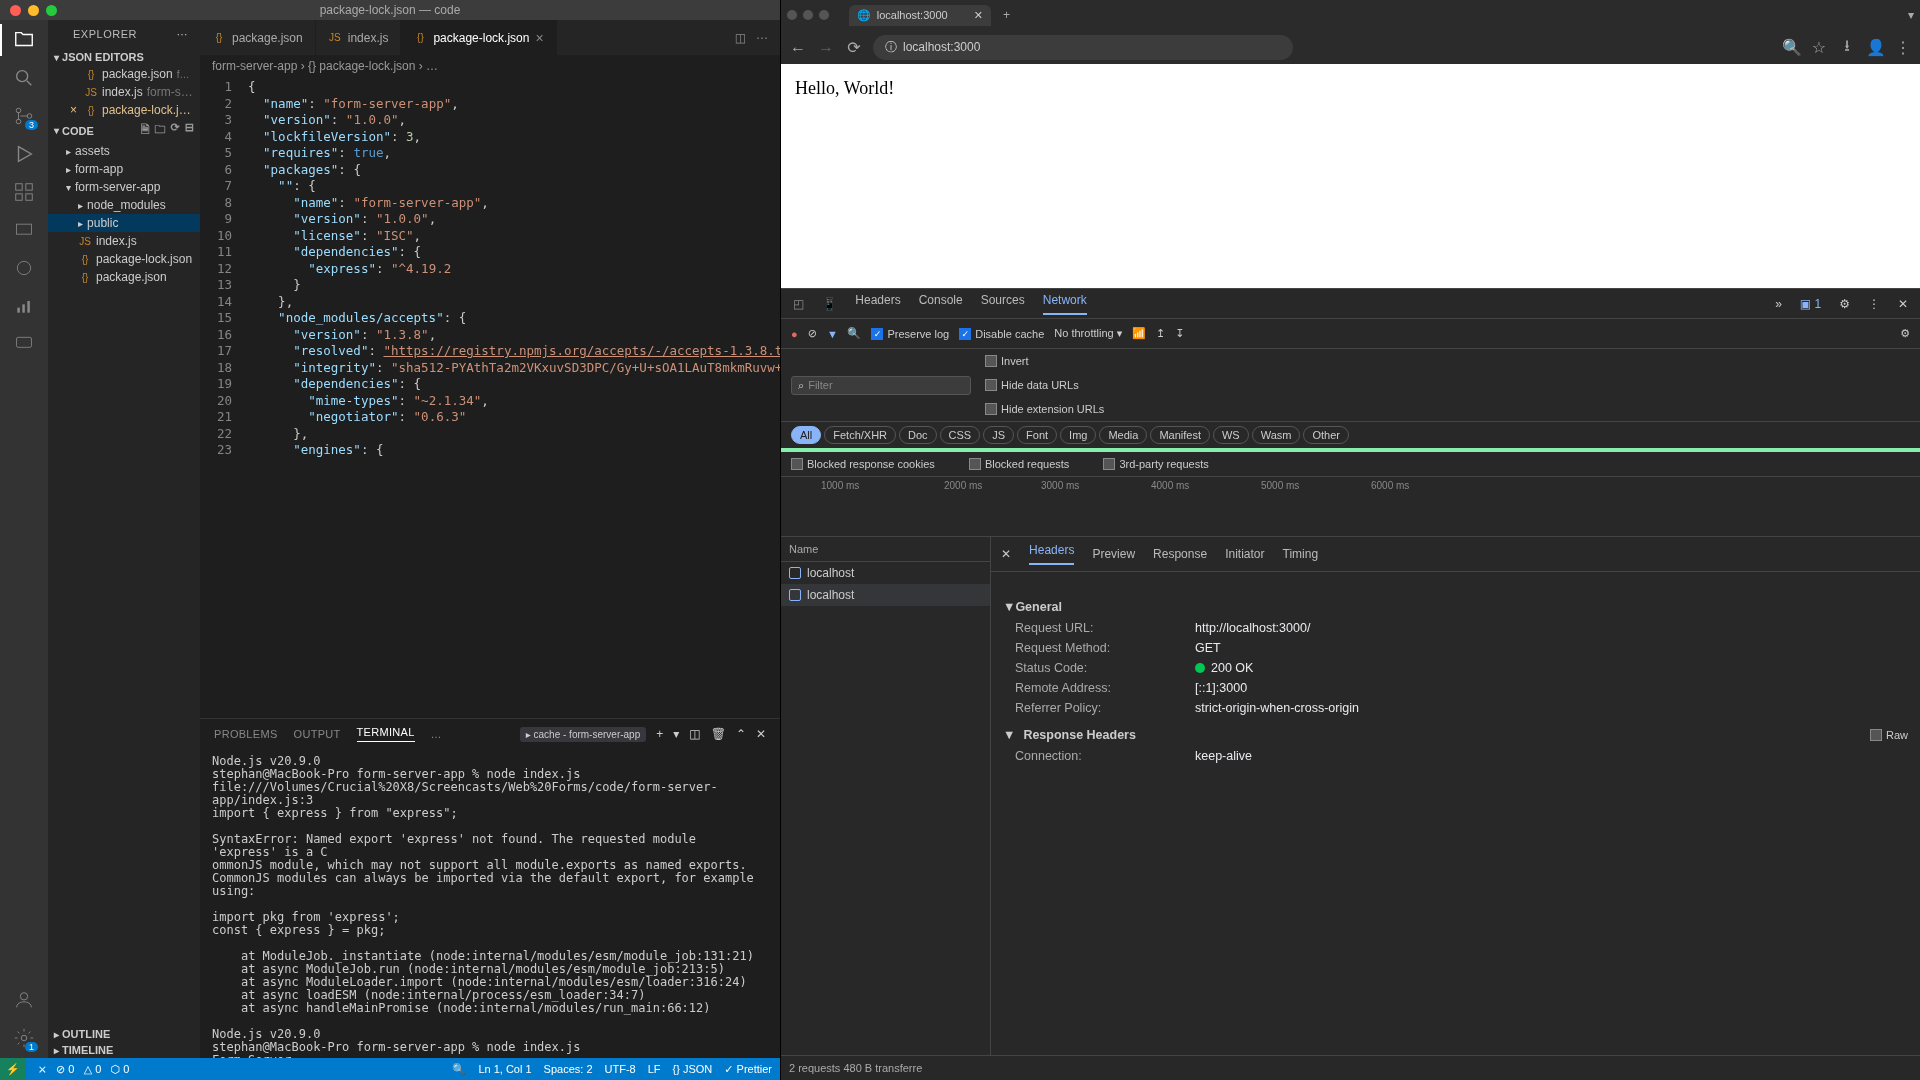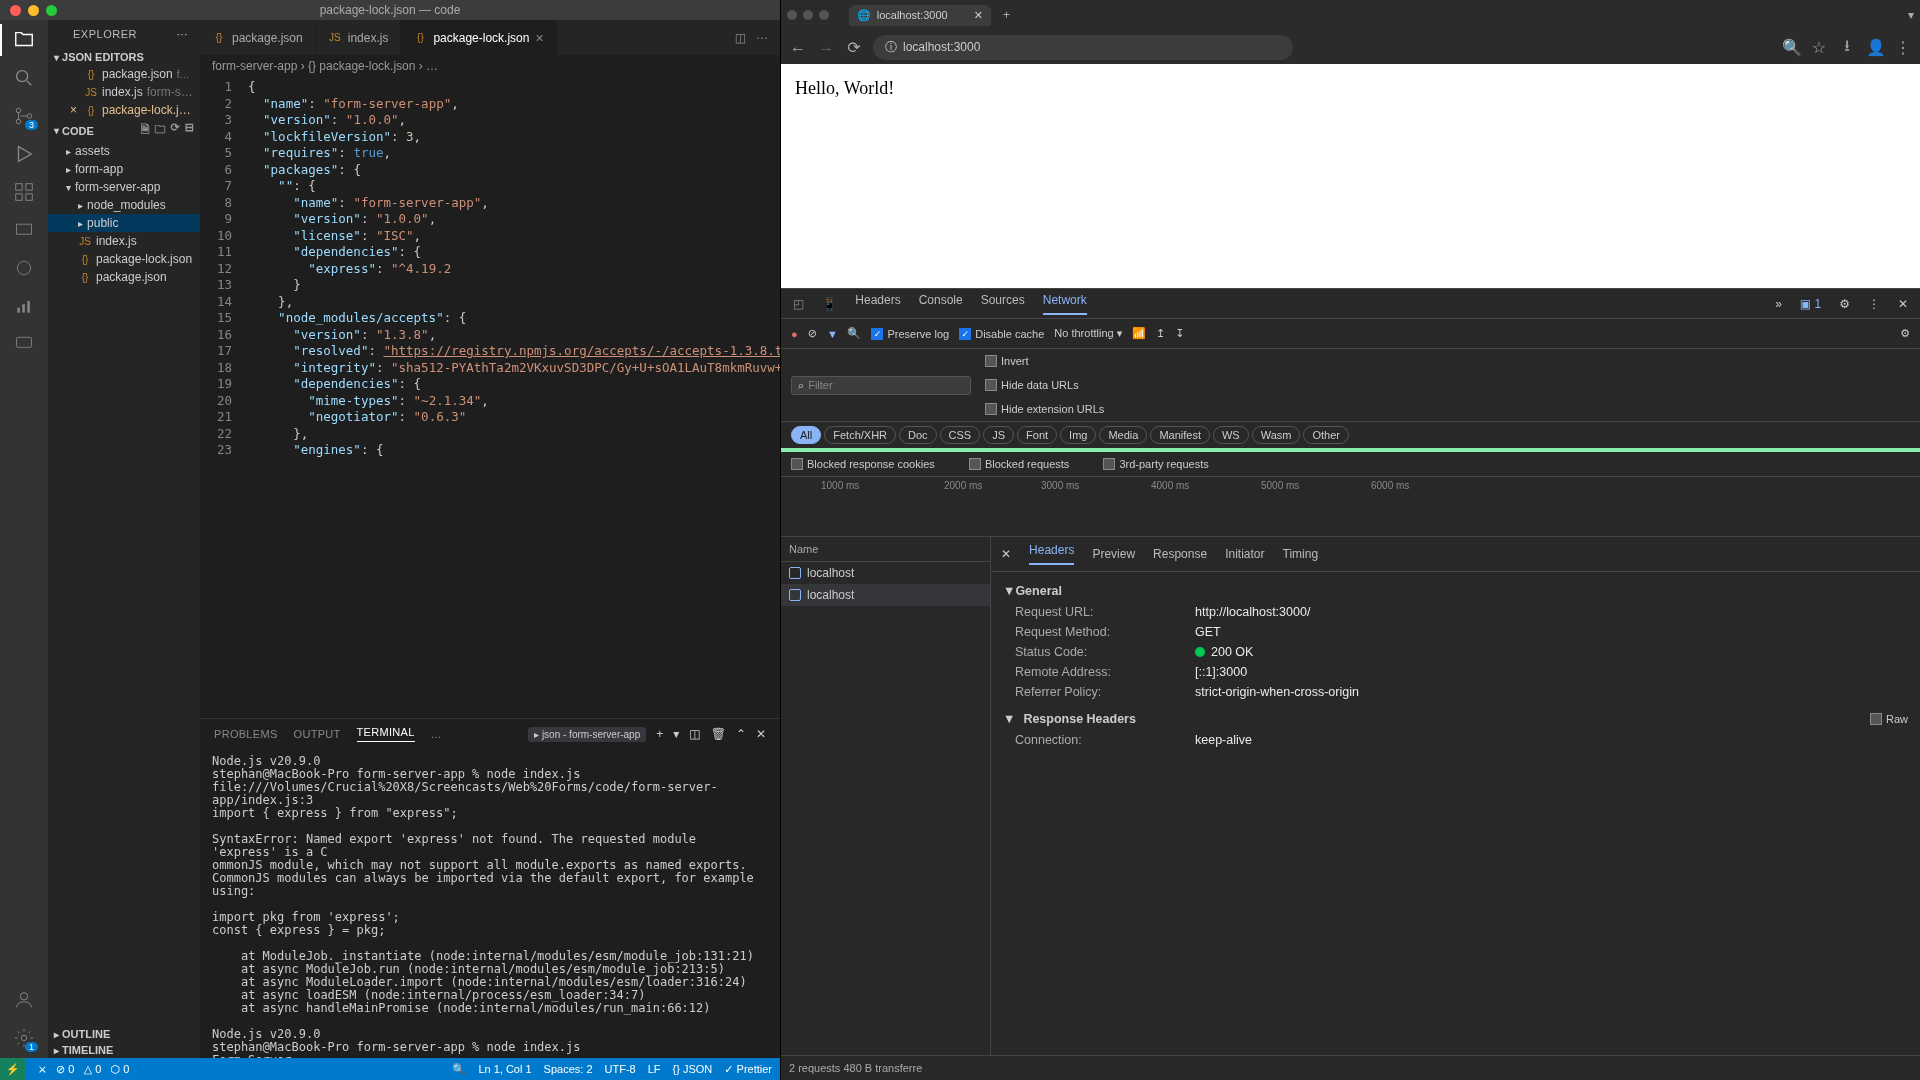--- a/index.html
+++ b/index.html
@@ -70,21 +70,21 @@
 .netbody{ flex:1; display:flex; overflow:hidden;}
 .reqlist{ width:210px; border-right:1px solid #444;}
 .reqhead{ padding:6px 8px; border-bottom:1px solid #444; font-size:11px; color:#aaa;}
 .reqitem{ padding:4px 8px; display:flex; gap:6px; align-items:center; cursor:pointer; font-size:12px;}
 .reqitem.sel{ background:#35363a;}
 .doticon{ width:12px; height:12px; border:1px solid #8ab4f8; border-radius:2px;}
 .reqfoot{ padding:6px 8px; border-top:1px solid #444; font-size:11px; color:#aaa;}
 .detailpane{ flex:1; overflow:hidden; display:flex; flex-direction:column;}
 .detailtabs{ display:flex; gap:18px; padding:6px 10px; border-bottom:1px solid #444; font-size:12px; align-items:center;}
 .detailprops{ flex:1; overflow:auto; padding:8px 12px; font-size:12.5px;}
-.propsect{ font-weight:600; padding:4px 0; cursor:pointer; color:#ccc;}
+.propsect{ font-weight:600; padding:4px 0; cursor:pointer; color:#ccc;margin-top:16px;}
 .proprow{ display:flex; padding:3px 0 3px 12px;}
 .propkey{ width:180px; color:#aaa;}
 .propval{ color:#e8eaed; display:flex; align-items:center; gap:6px;}
 .statdot{ width:10px; height:10px; border-radius:50%; background:#00c853;}
 svg{ fill:currentColor; }
 </style>
 </head>
 <body>
 
 <div class="vscode">
@@ -295,21 +295,21 @@
       <span class="s-punc">},</span>
       <span class="s-key">"engines"</span><span class="s-punc">: {</span></div>
       </div>
       <div class="panel">
         <div class="paneltabs" id="paneltabs">
             <span class="ptab">PROBLEMS</span>
             <span class="ptab">OUTPUT</span>
             <span class="ptab active">TERMINAL</span>
             <span class="ptab">…</span>
           <div class="ptoolright">
-            <span style="background:#37373d;padding:2px 6px;border-radius:3px;font-size:10px">▸ json - form-server-app</span>
+            <span style="background:#37373d;padding:2px 6px;border-radius:3px;font-size:10px">▸ cache - form-server-app</span>
             <span>+</span>
             <span>▾</span>
             <span>◫</span>
             <span>🗑</span>
             <span>⌃</span>
             <span>✕</span>
           </div>
         </div>
         <div class="term">Node.js v20.9.0
 stephan@MacBook-Pro form-server-app % node index.js

